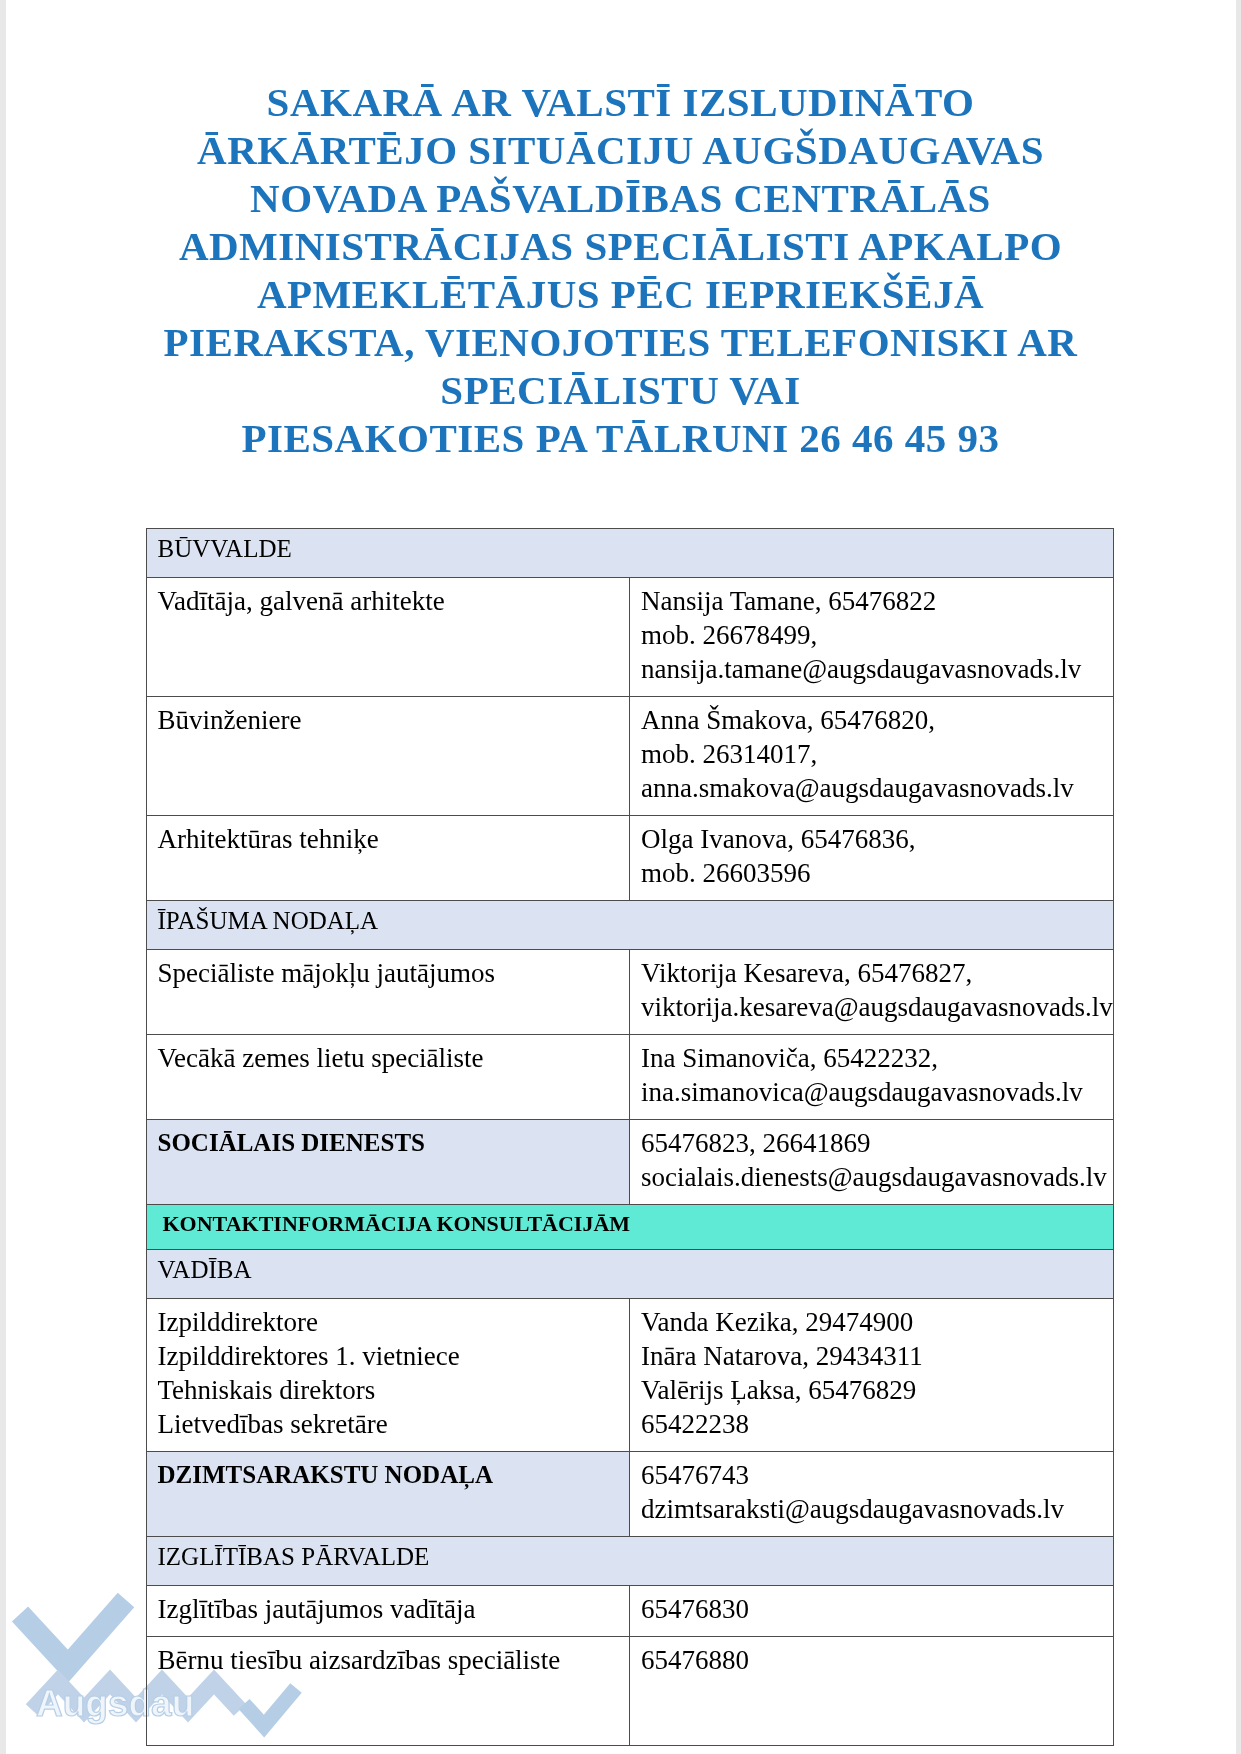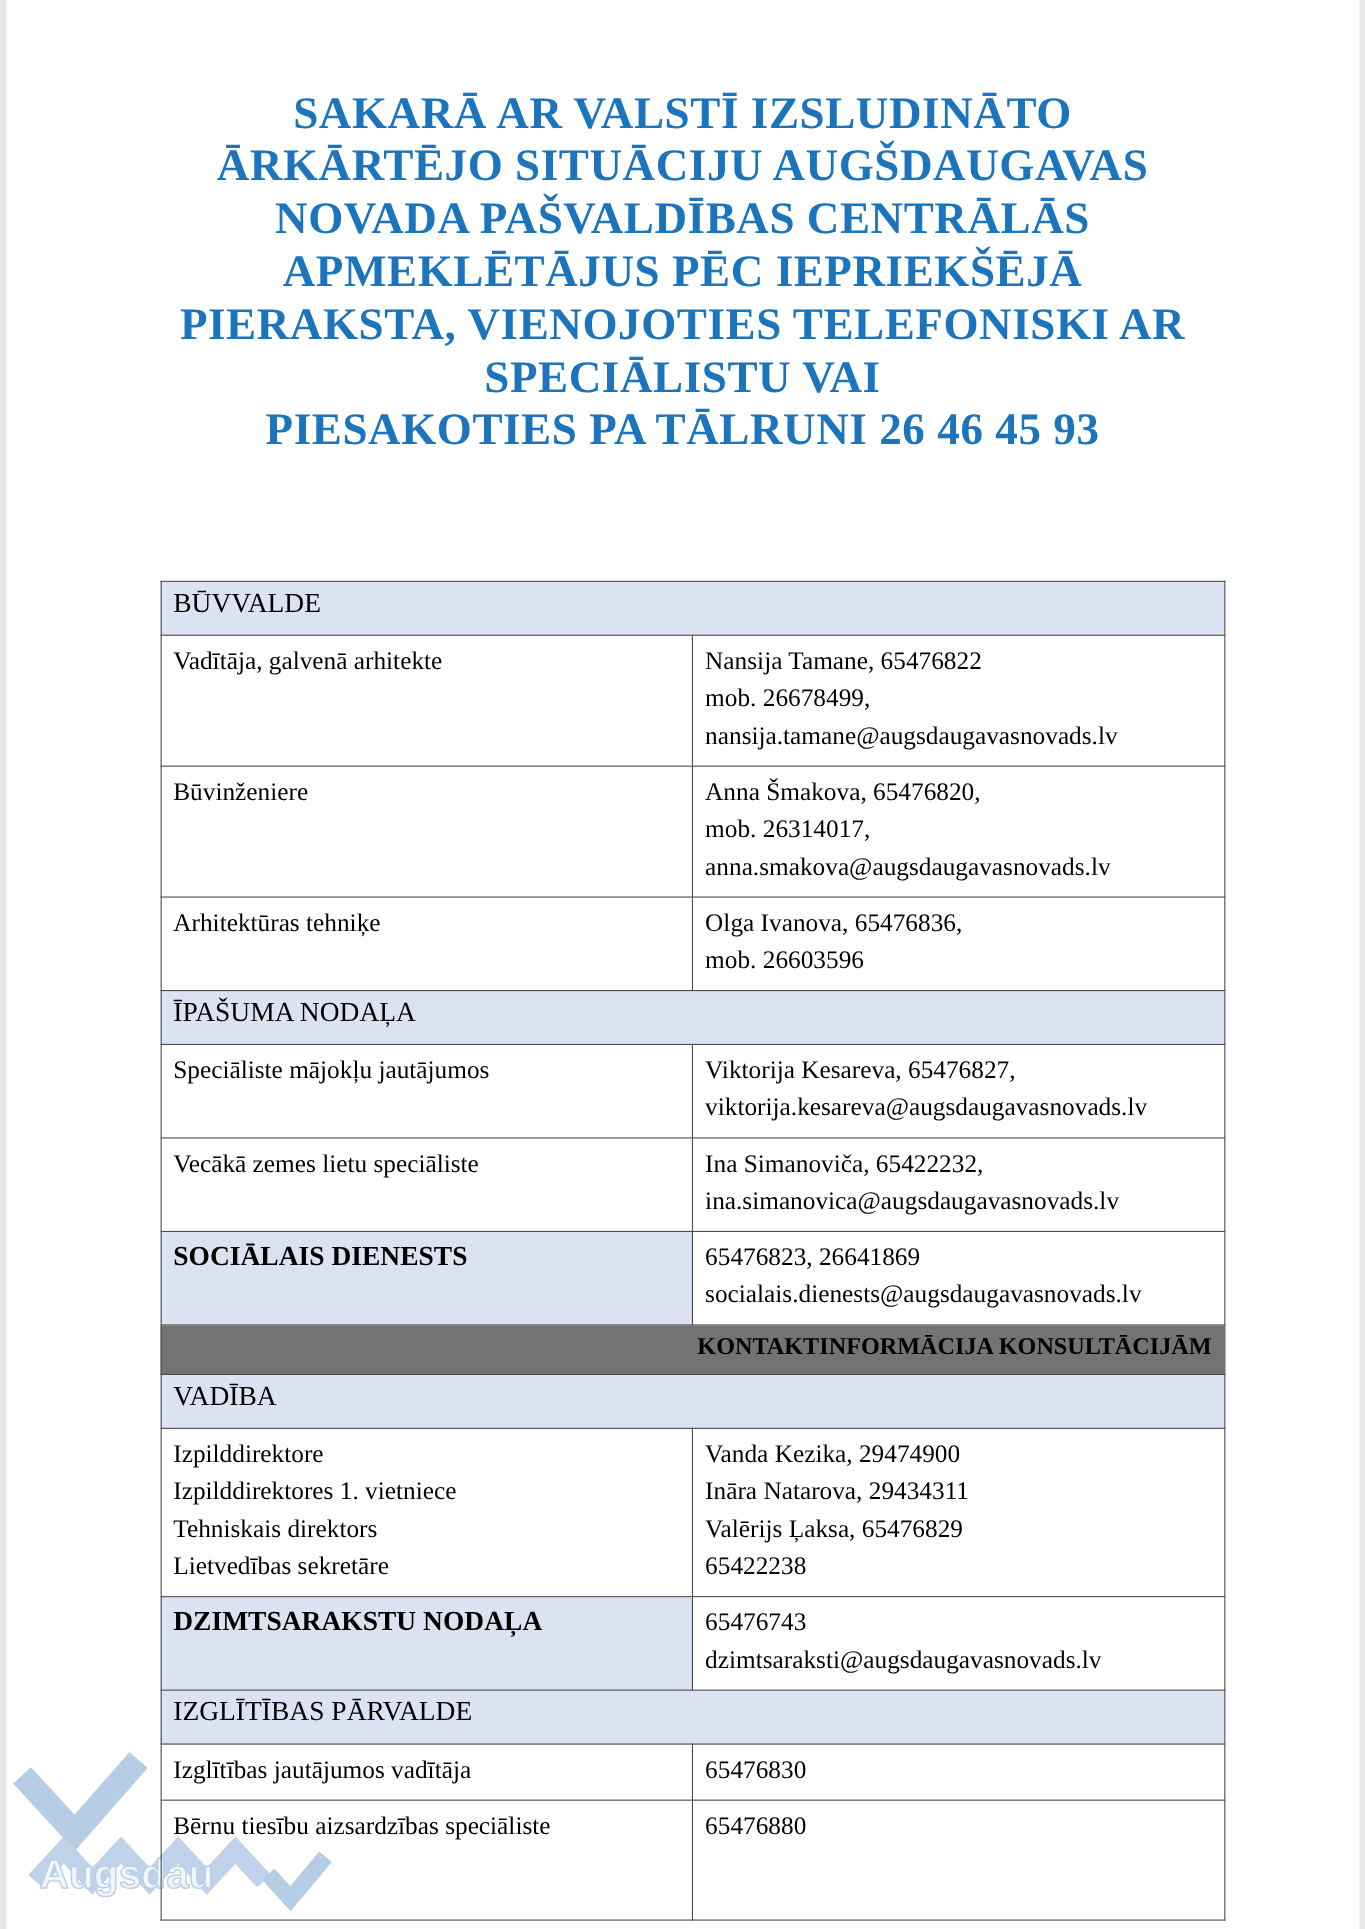--- a/index.html
+++ b/index.html
@@ -40,29 +40,29 @@
     color:#000;
   }
   td.section{
     background:#dbe2f1;
     font-weight:normal;
     font-size:25px;
     line-height:30px;
     padding:5px 11px 13px 11px;
   }
   td.banner{
-    background:#737373;
+    background:#5eead4;
     font-weight:bold;
     font-size:22px;
     line-height:26px;
-    text-align:right;
+    text-align:left;
     padding:6px 11px 12px 16px;
   }
   td.cell{
-    font-size:23px;
+    font-size:27px;
     line-height:34px;
     padding:6px 11px 10px 11px;
     background:transparent;
   }
   td.cell.left{width:513px;}
   td.cell.left.header{
     background:#dbe2f1;
     font-weight:bold;
     font-size:25px;
     margin-top:28px;
@@ -78,20 +78,21 @@
 </style>
 </head>
 <body>
 
 <div class="page">
 
   <h1 class="title" id="title-block">
       <div>SAKARĀ AR VALSTĪ IZSLUDINĀTO</div>
       <div>ĀRKĀRTĒJO SITUĀCIJU AUGŠDAUGAVAS</div>
       <div>NOVADA PAŠVALDĪBAS CENTRĀLĀS</div>
+      <div>ADMINISTRĀCIJAS SPECIĀLISTI APKALPO</div>
       <div>APMEKLĒTĀJUS PĒC IEPRIEKŠĒJĀ</div>
       <div>PIERAKSTA, VIENOJOTIES TELEFONISKI AR</div>
       <div>SPECIĀLISTU VAI</div>
       <div>PIESAKOTIES PA TĀLRUNI 26 46 45 93</div>
     </h1>
 
   <svg class="watermark" width="320" height="160" viewBox="0 0 320 160" aria-hidden="true">
     <path d="M28,22 L76,74 L134,8" fill="none" stroke="#a9c6e1" stroke-width="22" stroke-linejoin="miter"></path>
     <path d="M40,118 L66,90 L92,118 L118,90 L144,118 L170,90 L196,118 L222,90 L248,118" fill="none" stroke="#b4cbe5" stroke-width="17" stroke-linejoin="miter"></path>
     <text x="44" y="124" font-family="Liberation Sans, sans-serif" font-weight="bold" font-size="37" fill="#eef4fb" stroke="#a9c6e1" stroke-width="1.2" id="wm-text">Augsdau</text>

